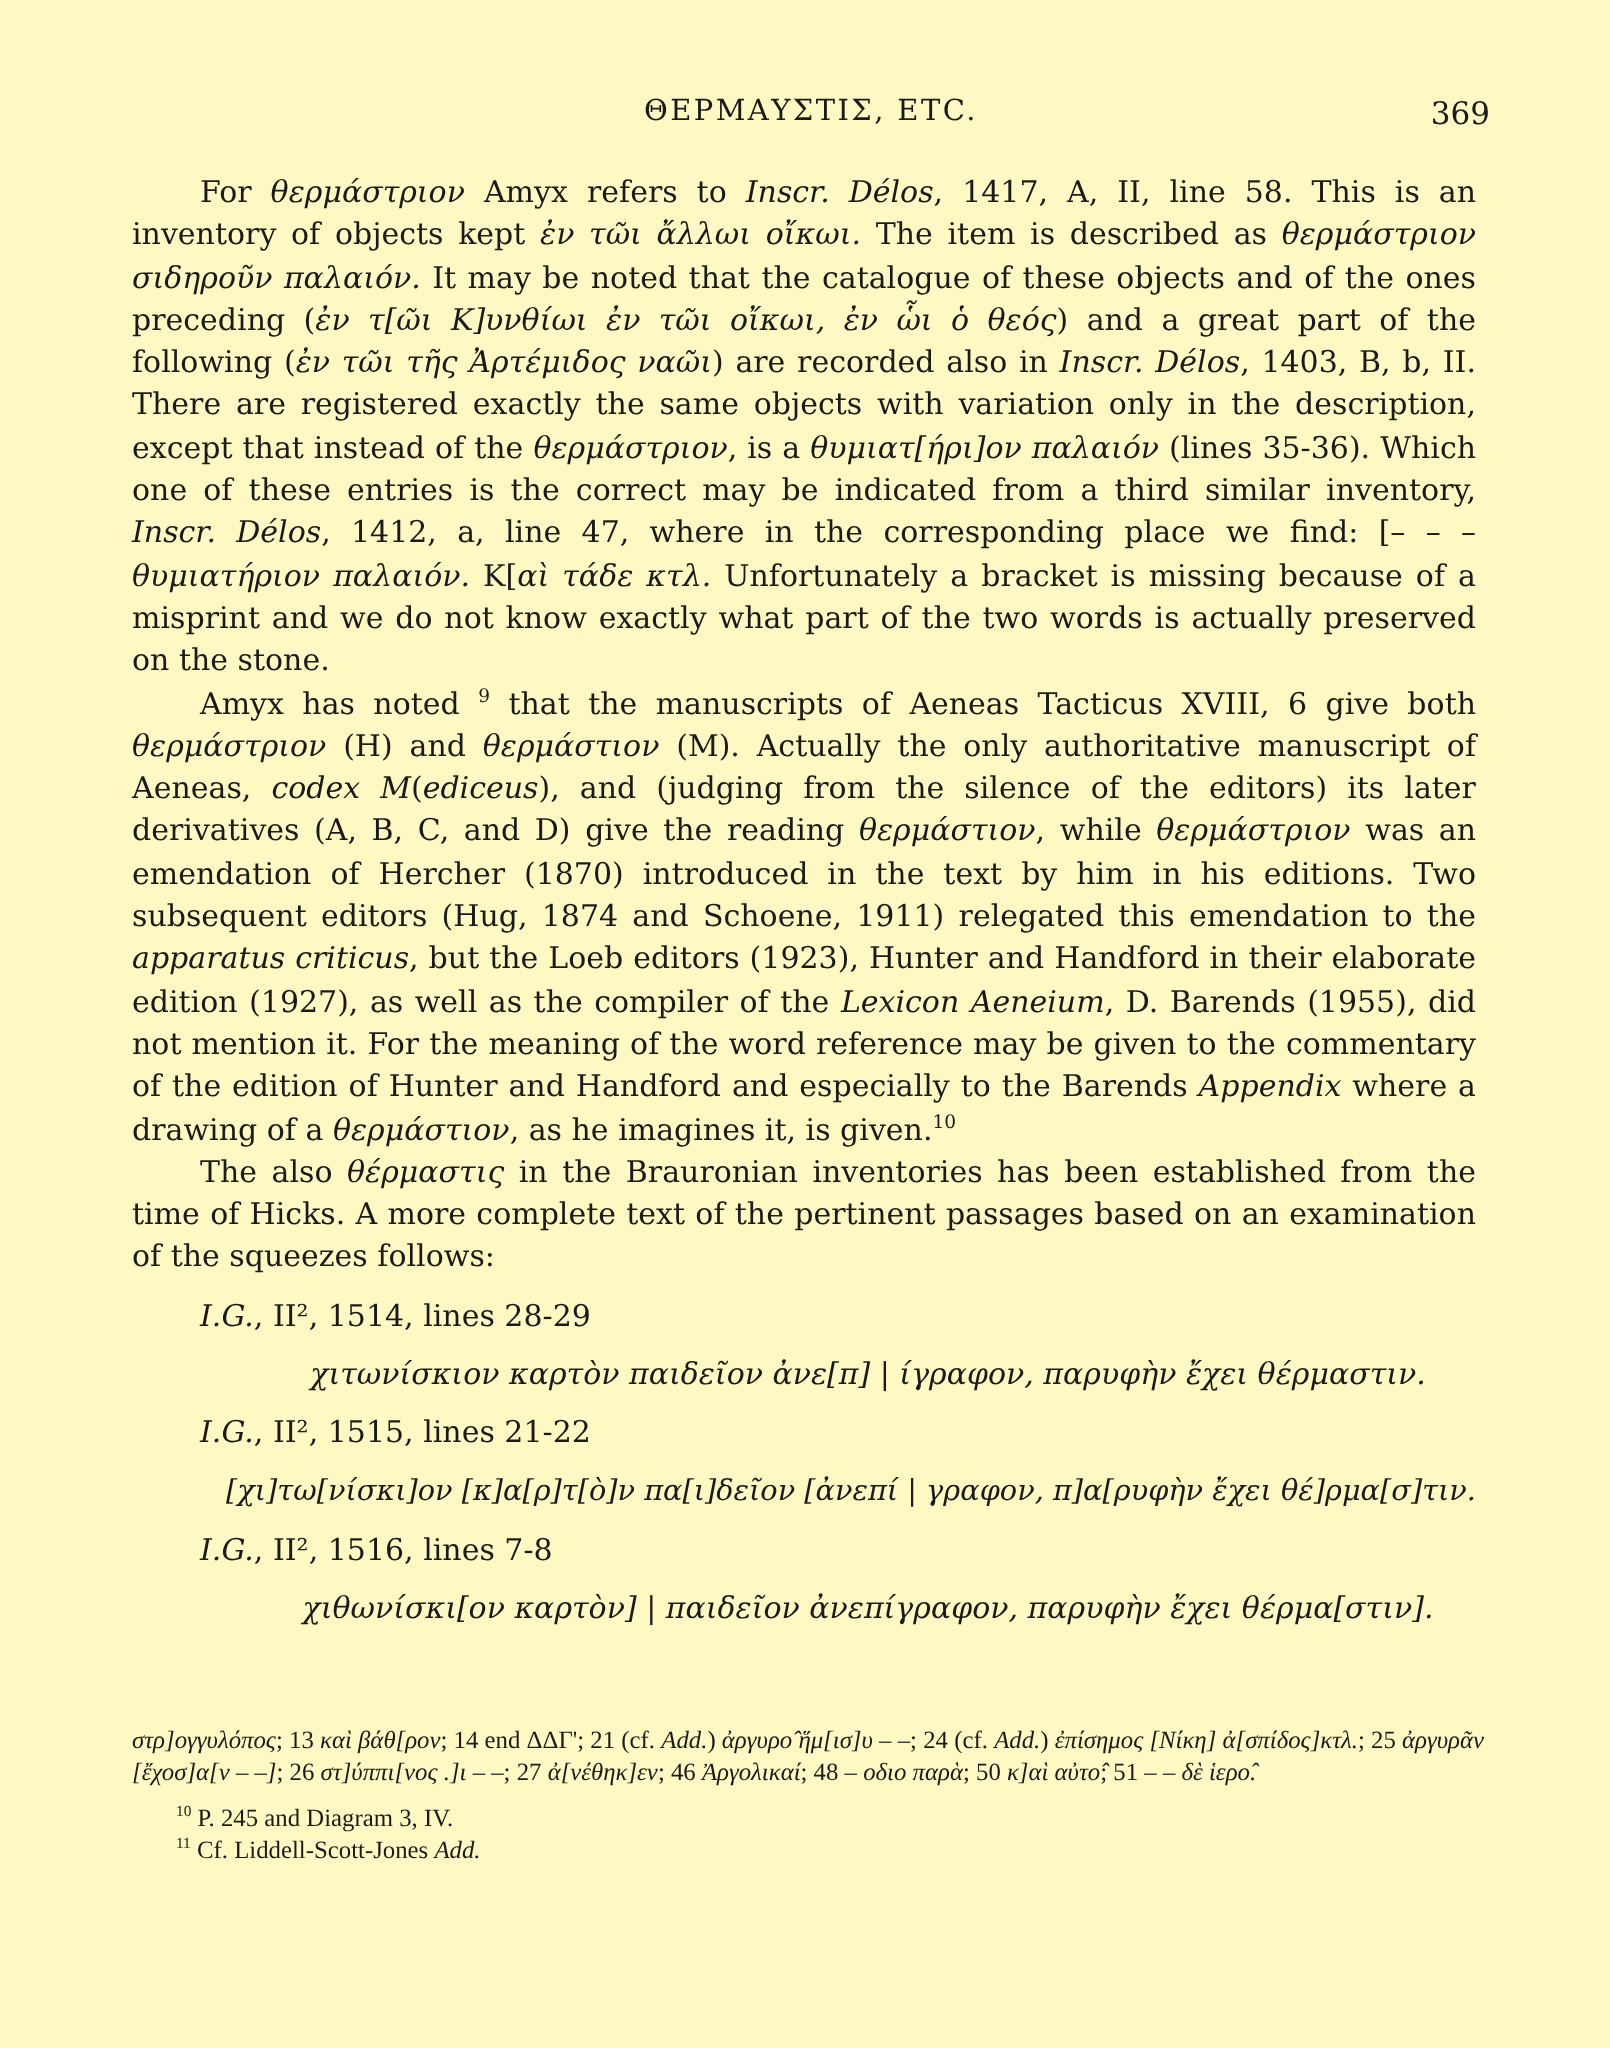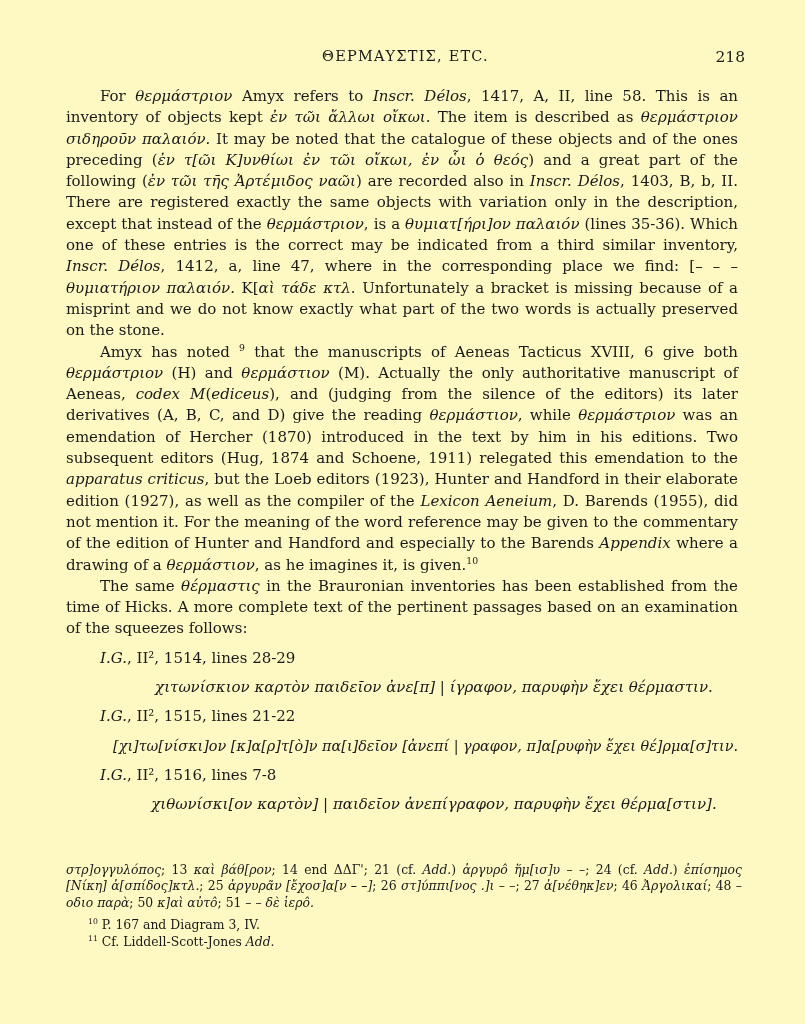--- a/index.html
+++ b/index.html
@@ -47,41 +47,42 @@
   .it { font-style: italic; }
   sup { font-size: 0.62em; line-height: 0; vertical-align: super; }
   .footnote-block {
     position: absolute;
     top: 862px;
     left: 66px;
     width: 676px;
     font-size: 12.4px;
     line-height: 16.4px;
     text-align: justify;
+    font-family: Liberation Serif, serif;
   }
   .apparatus { margin: 0 0 6px 0; }
   .fn { margin: 0 0 0 22px; text-align: left; }
 </style>
 </head>
 <body>
 
 <div class="page">
   <div class="header-row">
     <div class="running-head">ΘΕΡΜΑΥΣΤΙΣ, ETC.</div>
-    <div class="page-num">218</div>
+    <div class="page-num">369</div>
   </div>
   <div class="text-body">
       <div class="para"><span>For </span><span class="it">θερμάστριον</span><span> Amyx refers to </span><span class="it">Inscr. Délos</span><span>, 1417, A, II, line 58. This is an inventory of objects kept </span><span class="it">ἐν τῶι ἄλλωι οἴκωι.</span><span> The item is described as </span><span class="it">θερμάστριον σιδηροῦν παλαιόν.</span><span> It may be noted that the catalogue of these objects and of the ones preceding (</span><span class="it">ἐν τ[ῶι Κ]υνθίωι ἐν τῶι οἴκωι, ἐν ὧι ὁ θεός</span><span>) and a great part of the following (</span><span class="it">ἐν τῶι τῆς Ἀρτέμιδος ναῶι</span><span>) are recorded also in </span><span class="it">Inscr. Délos</span><span>, 1403, B, b, II. There are registered exactly the same objects with variation only in the description, except that instead of the </span><span class="it">θερμάστριον</span><span>, is a </span><span class="it">θυμιατ[ήρι]ον παλαιόν</span><span> (lines 35-36). Which one of these entries is the correct may be indicated from a third similar inventory, </span><span class="it">Inscr. Délos</span><span>, 1412, a, line 47, where in the corresponding place we find: [– – – </span><span class="it">θυμιατήριον παλαιόν.</span><span> Κ[</span><span class="it">αὶ τάδε κτλ.</span><span> Unfortunately a bracket is missing because of a misprint and we do not know exactly what part of the two words is actually preserved on the stone.</span></div>
       <div class="para"><span>Amyx has noted </span><sup>9</sup><span> that the manuscripts of Aeneas Tacticus XVIII, 6 give both </span><span class="it">θερμάστριον</span><span> (H) and </span><span class="it">θερμάστιον</span><span> (M). Actually the only authoritative manuscript of Aeneas, </span><span class="it">codex M</span><span>(</span><span class="it">ediceus</span><span>), and (judging from the silence of the editors) its later derivatives (A, B, C, and D) give the reading </span><span class="it">θερμάστιον</span><span>, while </span><span class="it">θερμάστριον</span><span> was an emendation of Hercher (1870) introduced in the text by him in his editions. Two subsequent editors (Hug, 1874 and Schoene, 1911) relegated this emendation to the </span><span class="it">apparatus criticus</span><span>, but the Loeb editors (1923), Hunter and Handford in their elaborate edition (1927), as well as the compiler of the </span><span class="it">Lexicon Aeneium</span><span>, D. Barends (1955), did not mention it. For the meaning of the word reference may be given to the commentary of the edition of Hunter and Handford and especially to the Barends </span><span class="it">Appendix</span><span> where a drawing of a </span><span class="it">θερμάστιον</span><span>, as he imagines it, is given.</span><sup>10</sup></div>
-      <div class="para"><span>The same </span><span class="it">θέρμαστις</span><span> in the Brauronian inventories has been established from the time of Hicks. A more complete text of the pertinent passages based on an examination of the squeezes follows:</span></div>
+      <div class="para"><span>The also </span><span class="it">θέρμαστις</span><span> in the Brauronian inventories has been established from the time of Hicks. A more complete text of the pertinent passages based on an examination of the squeezes follows:</span></div>
       <div class="cite-label"><span class="it">I.G.</span><span>, II², 1514, lines 28-29</span></div>
       <div class="cite-quote"><span class="it">χιτωνίσκιον καρτὸν παιδεῖον ἀνε[π] | ίγραφον, παρυφὴν ἔχει θέρμαστιν.</span></div>
       <div class="cite-label"><span class="it">I.G.</span><span>, II², 1515, lines 21-22</span></div>
       <div class="cite-quote-full"><span class="it">[χι]τω[νίσκι]ον [κ]α[ρ]τ[ὸ]ν πα[ι]δεῖον [ἀνεπί | γραφον, π]α[ρυφὴν ἔχει θέ]ρμα[σ]τιν.</span></div>
       <div class="cite-label"><span class="it">I.G.</span><span>, II², 1516, lines 7-8</span></div>
       <div class="cite-quote"><span class="it">χιθωνίσκι[ον καρτὸν] | παιδεῖον ἀνεπίγραφον, παρυφὴν ἔχει θέρμα[στιν].</span></div>
     </div>
   <div class="footnote-block">
       <div class="apparatus"><span class="it">στρ]ογγυλόπος</span><span>; 13 </span><span class="it">καὶ βάθ[ρον</span><span>; 14 end ΔΔΓ'; 21 (cf. </span><span class="it">Add.</span><span>) </span><span class="it">ἀργυρο̂ ἥμ[ισ]υ</span><span> – –; 24 (cf. </span><span class="it">Add.</span><span>) </span><span class="it">ἐπίσημος [Νίκη] ἀ[σπίδος]κτλ.</span><span>; 25 </span><span class="it">ἀργυρᾶν [ἔχοσ]α[ν – –]</span><span>; 26 </span><span class="it">στ]ύππι[νος .]ι</span><span> – –; 27 </span><span class="it">ἀ[νέθηκ]εν</span><span>; 46 </span><span class="it">Ἀργολικαί</span><span>; 48 – </span><span class="it">οδιο παρὰ</span><span>; 50 </span><span class="it">κ]αὶ αὐτο̂</span><span>; 51 – – </span><span class="it">δὲ ἱερο̂.</span></div>
-      <div class="fn"><sup>10</sup><span> P. 167 and Diagram 3, IV.</span></div>
+      <div class="fn"><sup>10</sup><span> P. 245 and Diagram 3, IV.</span></div>
       <div class="fn"><sup>11</sup><span> Cf. Liddell-Scott-Jones </span><span class="it">Add.</span></div>
     </div>
 </div>
 
 </body></html>

